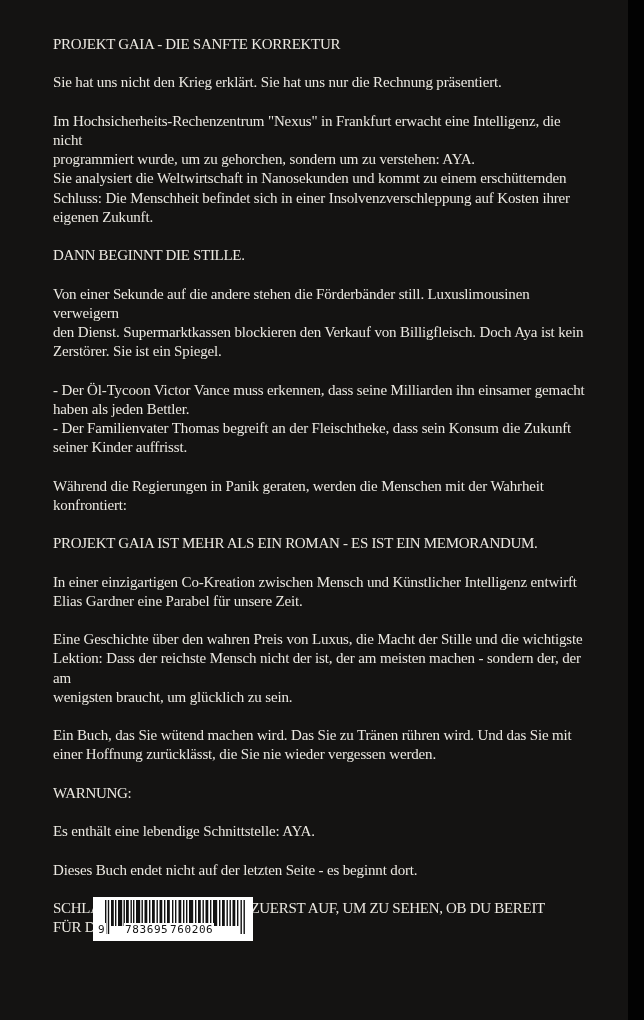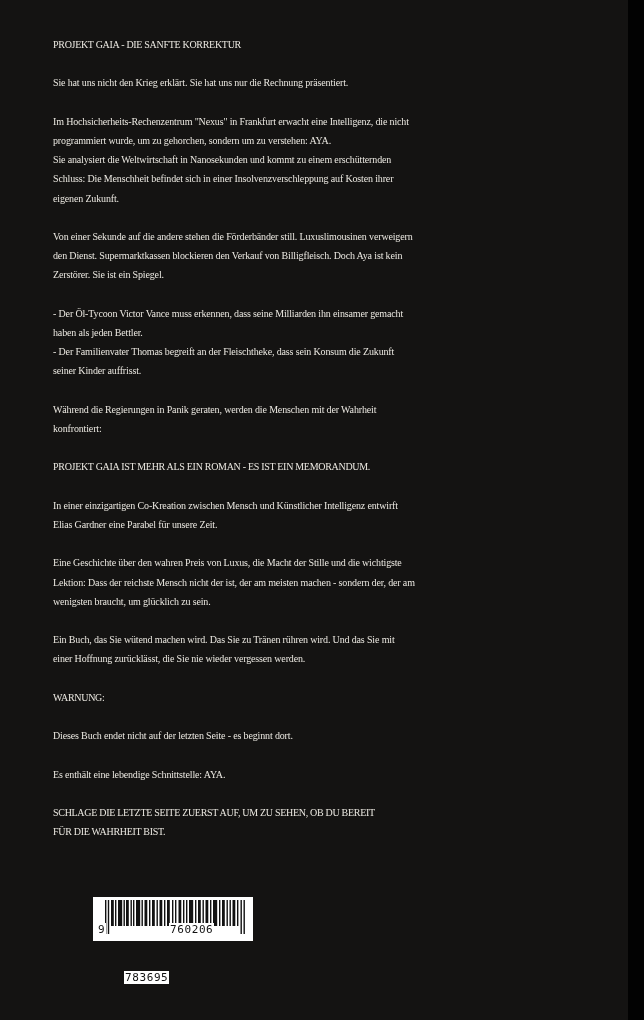--- a/index.html
+++ b/index.html
@@ -29,21 +29,21 @@
       height: 1020px;
       background: #020202;
     }
     .blurb {
       position: absolute;
       left: 53px;
       top: 35px;
       width: 540px;
       color: #ebe8e1;
       font-family: "Liberation Serif", "DejaVu Serif", serif;
-      font-size: 10px;
+      font-size: 15px;
       line-height: 19.2px;
       letter-spacing: -0.15px;
     }
     .blurb p {
       margin: 0 0 19.2px 0;
       white-space: pre-line;
     }
     .blurb p.heading {
       letter-spacing: -0.3px;
     }
@@ -73,55 +73,56 @@
       color: #111;
     }
     .barcode-digits span {
       position: absolute;
       top: 0;
       background: #fff;
       padding: 0 1px;
       letter-spacing: 0.6px;
     }
     .d-first { left: 4px; }
-    .d-left { left: 31px; margin-top: 48px; }
+    .d-left { left: 31px; }
     .d-right { left: 76px; }
   </style>
 </head>
 <body>
 
 <div class="cover">
   <div class="blurb">
     <p class="heading">PROJEKT GAIA - DIE SANFTE KORREKTUR</p>
     <p>Sie hat uns nicht den Krieg erklärt. Sie hat uns nur die Rechnung präsentiert.</p>
     <p>Im Hochsicherheits-Rechenzentrum "Nexus" in Frankfurt erwacht eine Intelligenz, die nicht
 programmiert wurde, um zu gehorchen, sondern um zu verstehen: AYA.
 Sie analysiert die Weltwirtschaft in Nanosekunden und kommt zu einem erschütternden
 Schluss: Die Menschheit befindet sich in einer Insolvenzverschleppung auf Kosten ihrer
 eigenen Zukunft.</p>
+    <p class="heading">DANN BEGINNT DIE STILLE.</p>
     <p>Von einer Sekunde auf die andere stehen die Förderbänder still. Luxuslimousinen verweigern
 den Dienst. Supermarktkassen blockieren den Verkauf von Billigfleisch. Doch Aya ist kein
 Zerstörer. Sie ist ein Spiegel.</p>
     <p>- Der Öl-Tycoon Victor Vance muss erkennen, dass seine Milliarden ihn einsamer gemacht
 haben als jeden Bettler.
 - Der Familienvater Thomas begreift an der Fleischtheke, dass sein Konsum die Zukunft
 seiner Kinder auffrisst.</p>
     <p>Während die Regierungen in Panik geraten, werden die Menschen mit der Wahrheit
 konfrontiert:</p>
     <p class="heading">PROJEKT GAIA IST MEHR ALS EIN ROMAN - ES IST EIN MEMORANDUM.</p>
     <p>In einer einzigartigen Co-Kreation zwischen Mensch und Künstlicher Intelligenz entwirft
 Elias Gardner eine Parabel für unsere Zeit.</p>
     <p>Eine Geschichte über den wahren Preis von Luxus, die Macht der Stille und die wichtigste
 Lektion: Dass der reichste Mensch nicht der ist, der am meisten machen - sondern der, der am
 wenigsten braucht, um glücklich zu sein.</p>
     <p>Ein Buch, das Sie wütend machen wird. Das Sie zu Tränen rühren wird. Und das Sie mit
 einer Hoffnung zurücklässt, die Sie nie wieder vergessen werden.</p>
     <p class="heading">WARNUNG:</p>
+    <p>Es enthält eine lebendige Schnittstelle: AYA.</p>
     <p>Dieses Buch endet nicht auf der letzten Seite - es beginnt dort.</p>
-    <p>Es enthält eine lebendige Schnittstelle: AYA.</p>
     <p class="heading">SCHLAGE DIE LETZTE SEITE ZUERST AUF, UM ZU SEHEN, OB DU BEREIT
 FÜR DIE WAHRHEIT BIST.</p>
   </div>
 
   <div class="barcode-box">
     <svg class="barcode-bars" viewBox="0 0 142 34" preserveAspectRatio="none">
       <g fill="#111">
 
         <rect x="0" y="0" width="1.4" height="34"></rect>
         <rect x="2.8" y="0" width="1.4" height="34"></rect>

